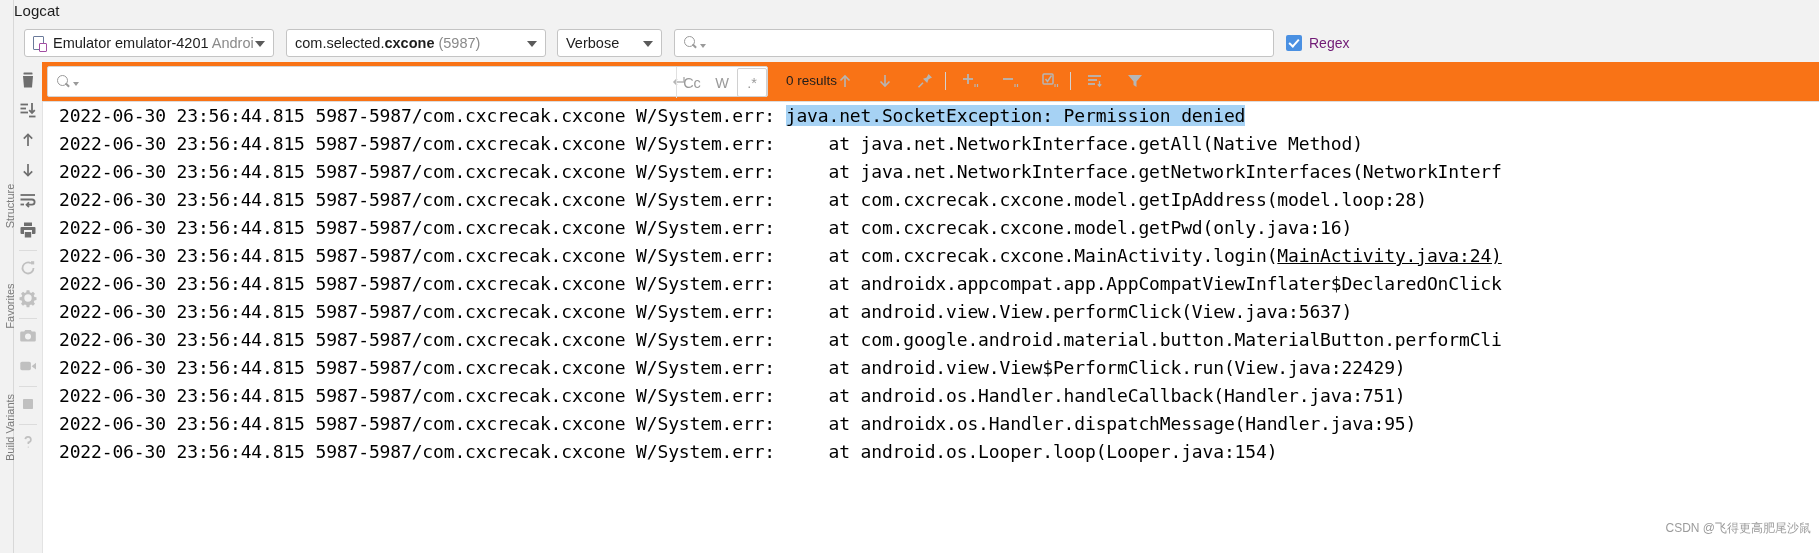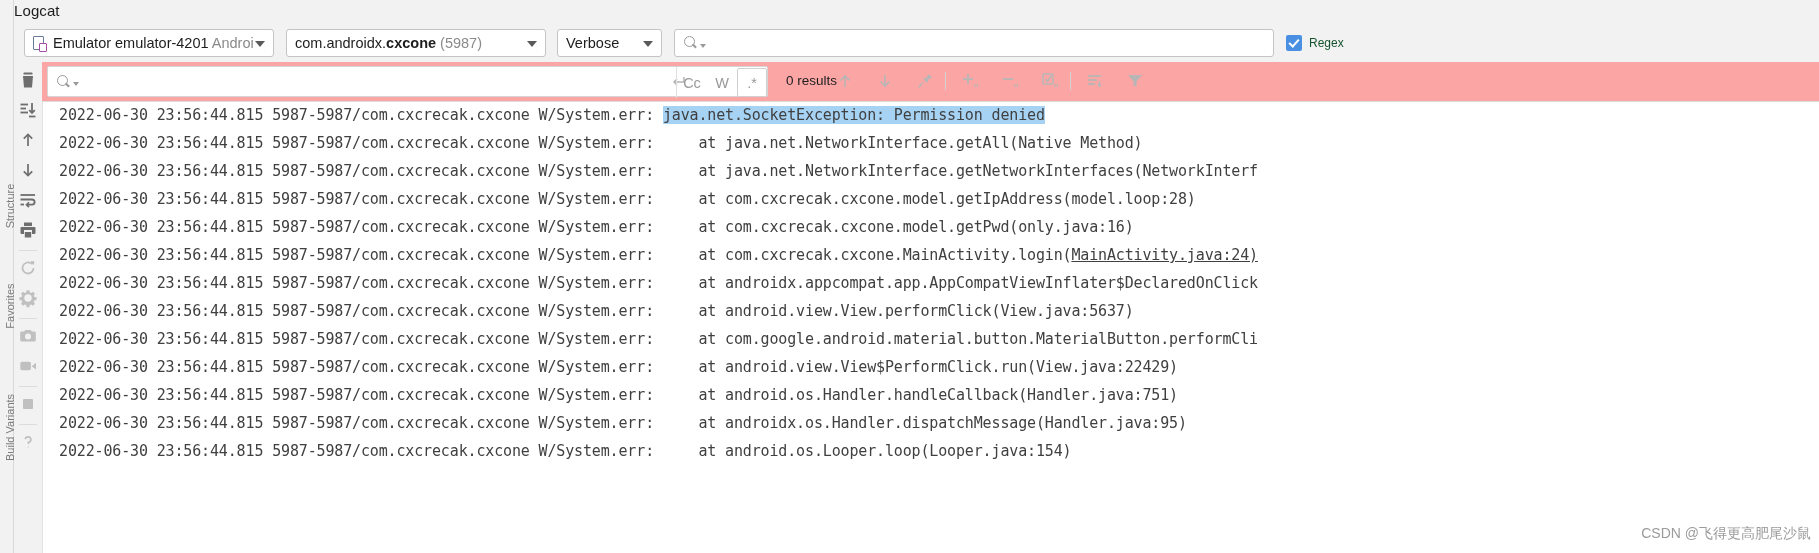--- a/index.html
+++ b/index.html
@@ -187,21 +187,21 @@
   }
   .checkbox::after {
     content: "";
     position: absolute;
     left: 5px; top: 2px;
     width: 4px; height: 8px;
     border: solid #ffffff;
     border-width: 0 2px 2px 0;
     transform: rotate(42deg);
   }
-  .check-label { font-size: 12px; color: #14532d; }
+  .check-label { font-size: 14px; color: #701a75; }
 
   .plainbtn {
     position: absolute;
     left: 1353px; top: 5px;
     height: 28px;
     padding: 0 11px;
     background: #ffffff;
     border: 1px solid #c4c4c4;
     border-radius: 3px;
     display: flex; align-items: center;
@@ -209,21 +209,21 @@
     color: #1d1d1d;
     white-space: nowrap;
     margin-top: 36px;
   }
 
   
   .toolbar-find {
     position: absolute;
     left: 14px; top: 62px;
     width: 1805px; height: 40px;
-    background: #fca5a5;
+    background: #f97316;
     border-bottom: 1px solid #dcdcdc;
   }
   .find-field {
     position: absolute;
     left: 33px; top: 4px;
     width: 721px; height: 31px;
     background: #ffffff;
     border: 1px solid #d5d5d5;
     border-radius: 2px;
     display: flex;
@@ -317,35 +317,35 @@
     overflow: hidden;
     border-left: 1px solid #e3e3e3;
   }
   .log-line {
     position: absolute;
     left: 16px;
     height: 27.6px;
     line-height: 27.6px;
     white-space: pre;
     font-family: "DejaVu Sans Mono", monospace;
-    font-size: 15px;
-    color: #404040;
+    font-size: 18px;
+    color: #000000;
     letter-spacing: -0.15px;
   }
   .hl {
     background: #a6d2f4;
   }
   .lnk {
     text-decoration: underline;
   }
 
   .watermark {
     position: absolute;
-    right: 8px; bottom: 10px;
-    font-size: 14px;
+    right: 8px; bottom: 16px;
+    font-size: 12px;
     color: #9b9b9b;
     font-family: "Liberation Sans", sans-serif;
     white-space: nowrap;
   }
 </style>
 </head>
 <body>
 
 <div id="app">
 
@@ -361,21 +361,21 @@
 
   <div class="toolbar-top">
 
     <div class="combo" id="device-combo">
       <span class="dev-icon"></span>
       <span class="combo-text"><span>Emulator emulator-4201</span> <span class="dim">Android</span></span>
       <span class="caret"></span>
     </div>
 
     <div class="combo" id="process-combo">
-      <span class="combo-text"><span>com.androidx.</span><b>cxcone</b><span class="dim"> (5987)</span></span>
+      <span class="combo-text"><span>com.selected.</span><b>cxcone</b><span class="dim"> (5987)</span></span>
       <span class="caret"></span>
     </div>
 
     <div class="combo" id="level-combo">
       <span class="combo-text">Verbose</span>
       <span class="caret"></span>
     </div>
 
     <div class="searchbox">
       <span class="mag"></span>

